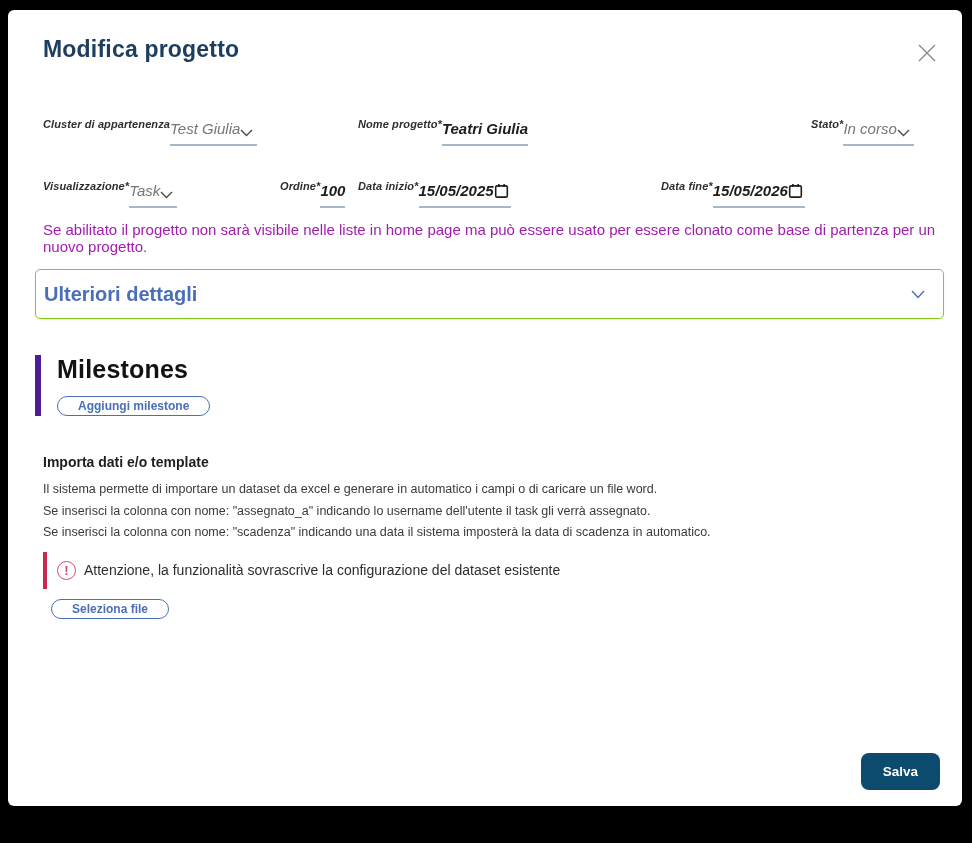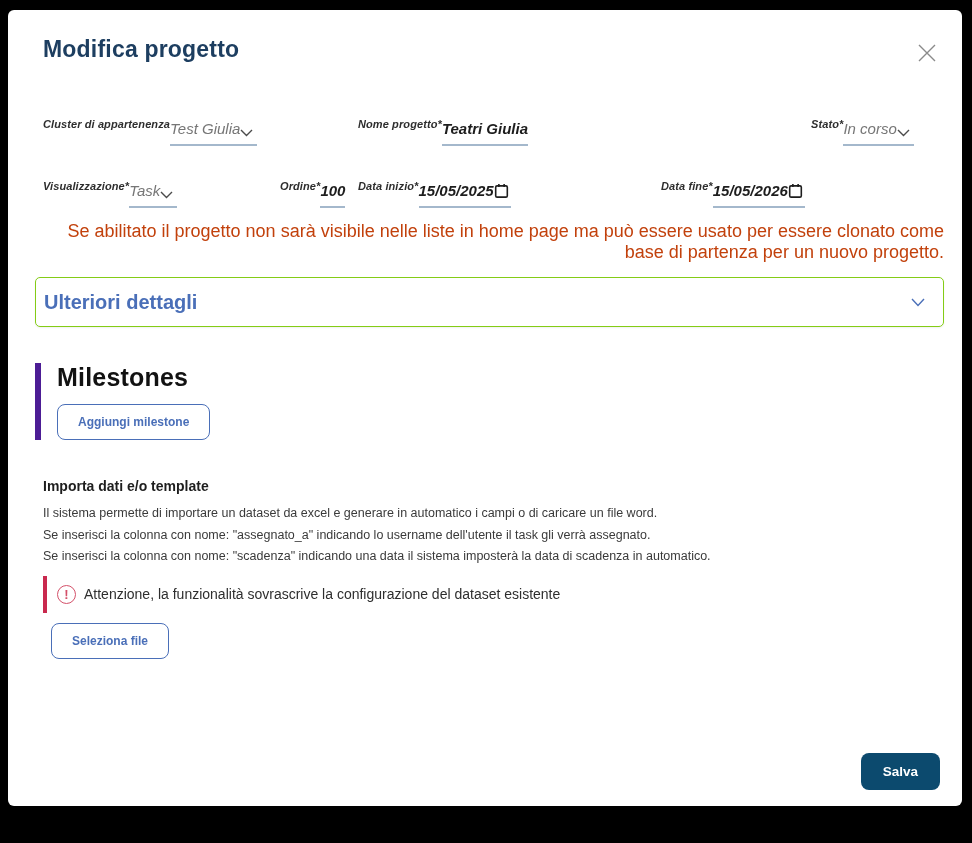--- a/index.html
+++ b/index.html
@@ -80,21 +80,21 @@
   }
   .toggle .thumb {
     position: absolute; left: 0; top: 1px;
     width: 20px; height: 20px;
     border-radius: 50%;
     background: #5e7287;
     color: #fff;
     display: flex; align-items: center; justify-content: center;
   }
   .toggle-label { font-size: 14px; font-weight: 700; color: #222; margin-left: 14px; }
-  .help-text { font-size: 18px; color: #c2410c; margin-top: 13px; padding-left: 8px; text-align: right; }
+  .help-text { font-size: 15px; color: #a21caf; margin-top: 13px; padding-left: 8px; }
   
   .accordion {
     margin-top: 14px;
     height: 50px;
     border: 1px solid #84cc16;
     border-radius: 5px;
     display: flex;
     align-items: center;
     justify-content: space-between;
     padding: 0 14px 0 8px;
@@ -107,25 +107,25 @@
   .milestones {
     margin-top: 36px;
     border-left: 6px solid #4c1d95;
     padding-left: 16px;
   }
   .milestones-heading { font-size: 25px; font-weight: 800; color: #121212; letter-spacing: 0.2px; }
   .btn-outline {
     margin-top: 12px;
     background: #fff;
     border: 1.5px solid #4a6fb8;
-    border-radius: 8px;
+    border-radius: 14px;
     color: #4a6fb8;
     font-size: 12px;
     font-weight: 700;
-    padding: 10px 20px;
+    padding: 2px 20px;
     cursor: pointer;
     font-family: "Liberation Sans", sans-serif;
   }
   
   .import-section { margin-top: 38px; padding-left: 8px; }
   .import-heading { font-size: 14px; font-weight: 700; color: #1e1e1e; }
   .import-lines { margin-top: 9px; }
   .import-line { font-size: 12.5px; color: #3a3a3a; line-height: 21.5px; }
   .warning {
     margin-top: 8px;

